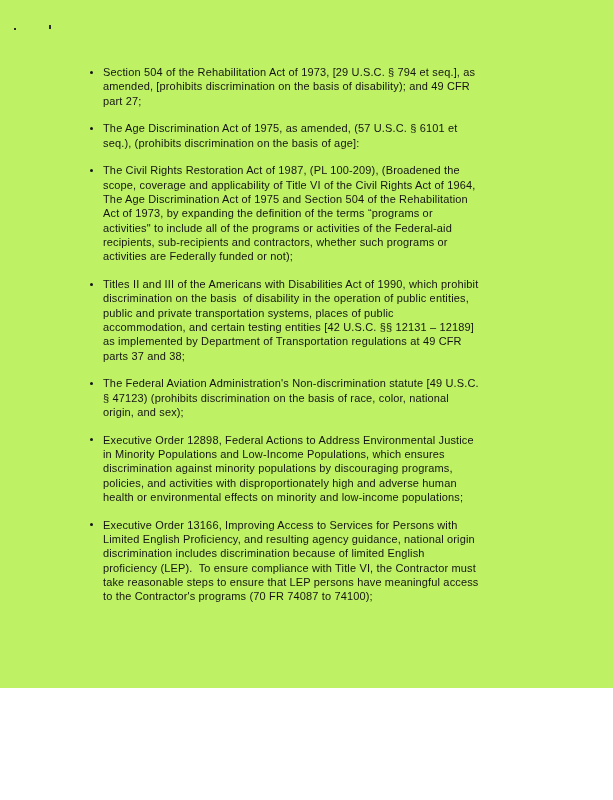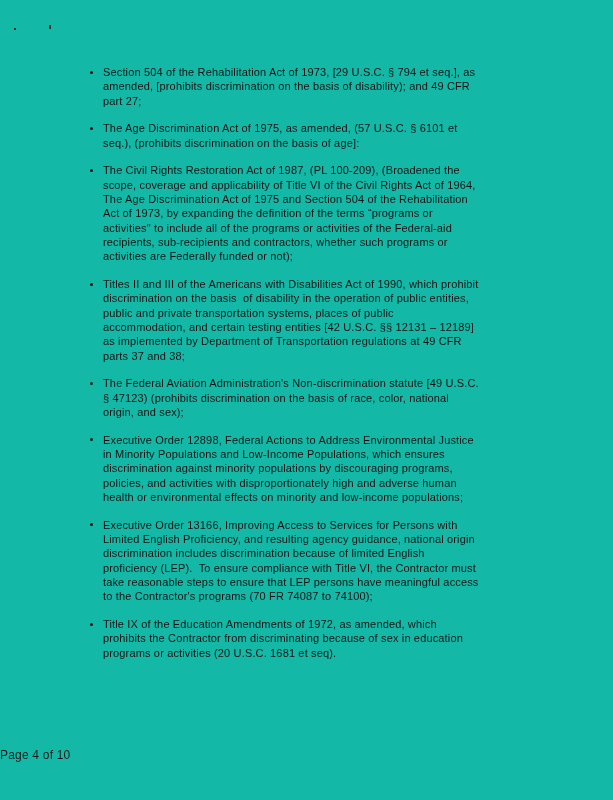--- a/index.html
+++ b/index.html
@@ -3,22 +3,22 @@
 <meta charset="utf-8">
 <style>
   html, body {
     margin: 0;
     padding: 0;
     background: #ffffff;
   }
   .page {
     position: relative;
     width: 613px;
-    height: 800px;
-    background: #14b8a6;
+    height: 688px;
+    background: #bef264;
     overflow: hidden;
     font-family: "Liberation Sans", "DejaVu Sans", sans-serif;
     color: #141414;
   }
   
   .artifact { position: absolute; background: #2a2a2a; }
   .artifact.a1 { left: 14px; top: 28px; width: 2px; height: 2px; }
   .artifact.a2 { left: 49px; top: 25px; width: 2px; height: 4px; }
 
   ul.bullets {
@@ -115,23 +115,17 @@
     </li>
     <li>
       <span class="marker"></span>
       <span class="text">Executive Order 13166, Improving Access to Services for Persons with
 Limited English Proficiency, and resulting agency guidance, national origin
 discrimination includes discrimination because of limited English
 proficiency (LEP).  To ensure compliance with Title VI, the Contractor must
 take reasonable steps to ensure that LEP persons have meaningful access
 to the Contractor's programs (70 FR 74087 to 74100);</span>
     </li>
-    <li>
-      <span class="marker"></span>
-      <span class="text">Title IX of the Education Amendments of 1972, as amended, which
-prohibits the Contractor from discriminating because of sex in education
-programs or activities (20 U.S.C. 1681 et seq).</span>
-    </li>
   </ul>
 
   <div class="footer">Page 4 of 10</div>
 
 </div>
 
 </body></html>

